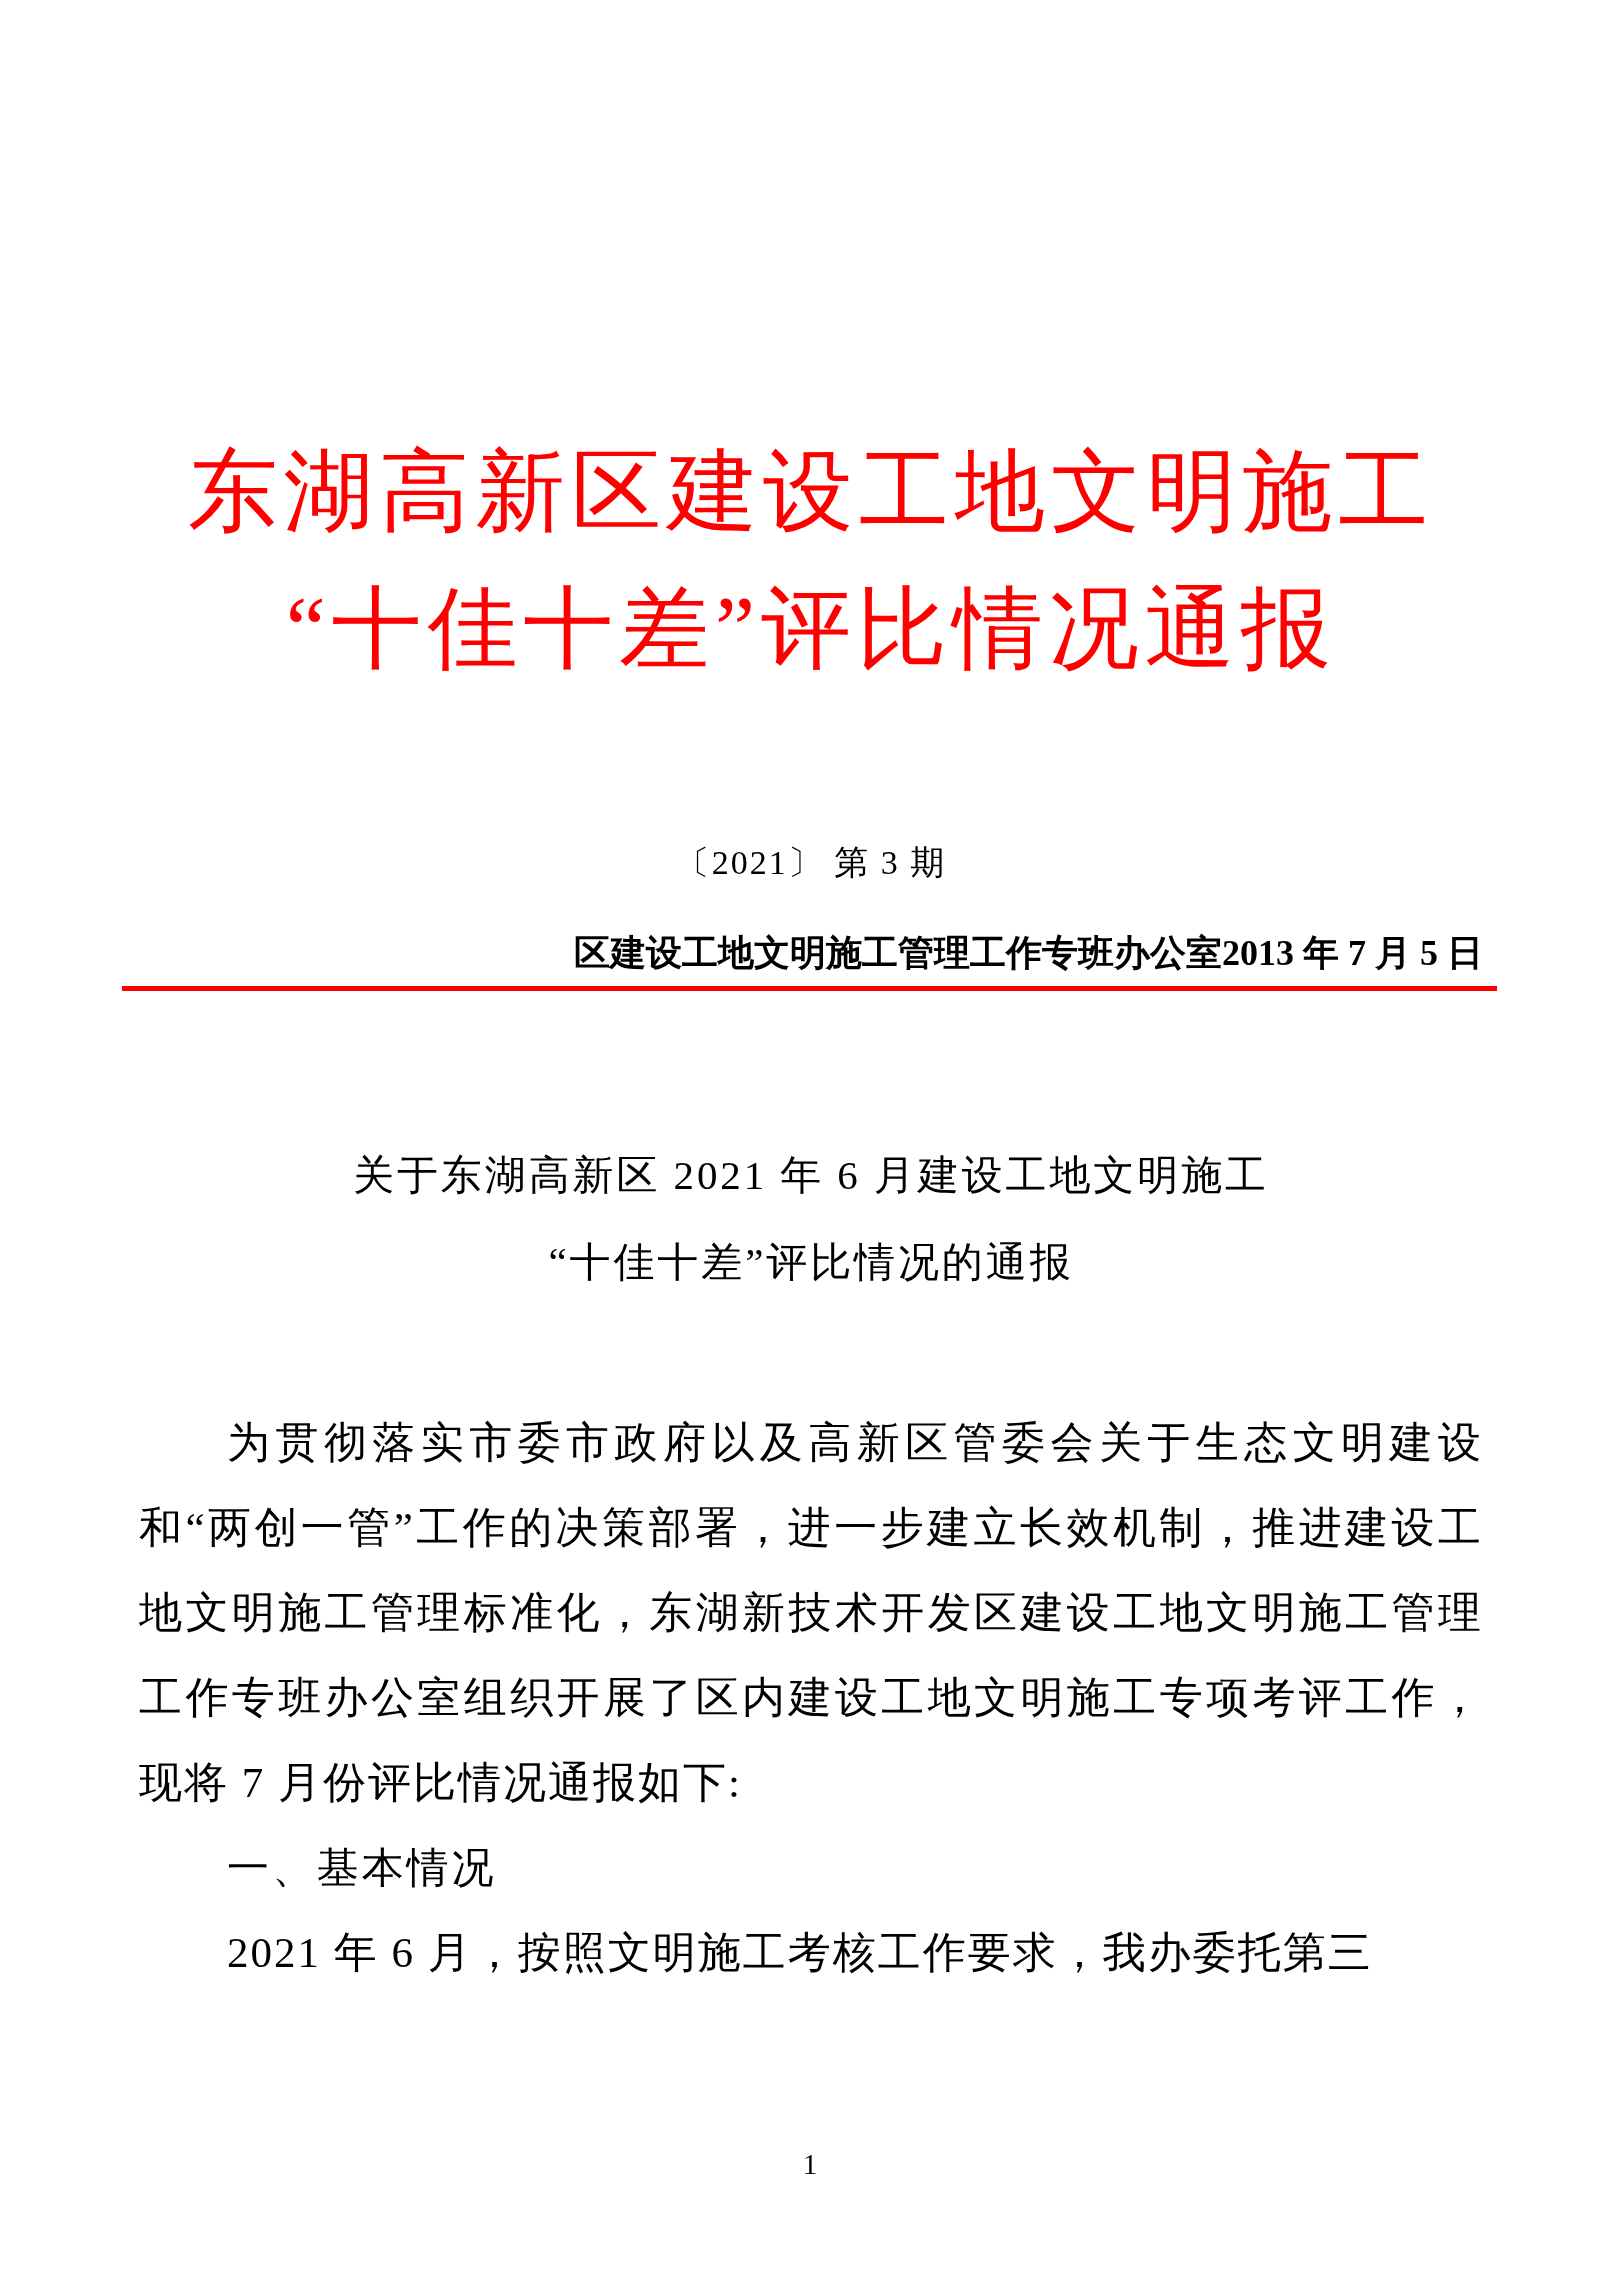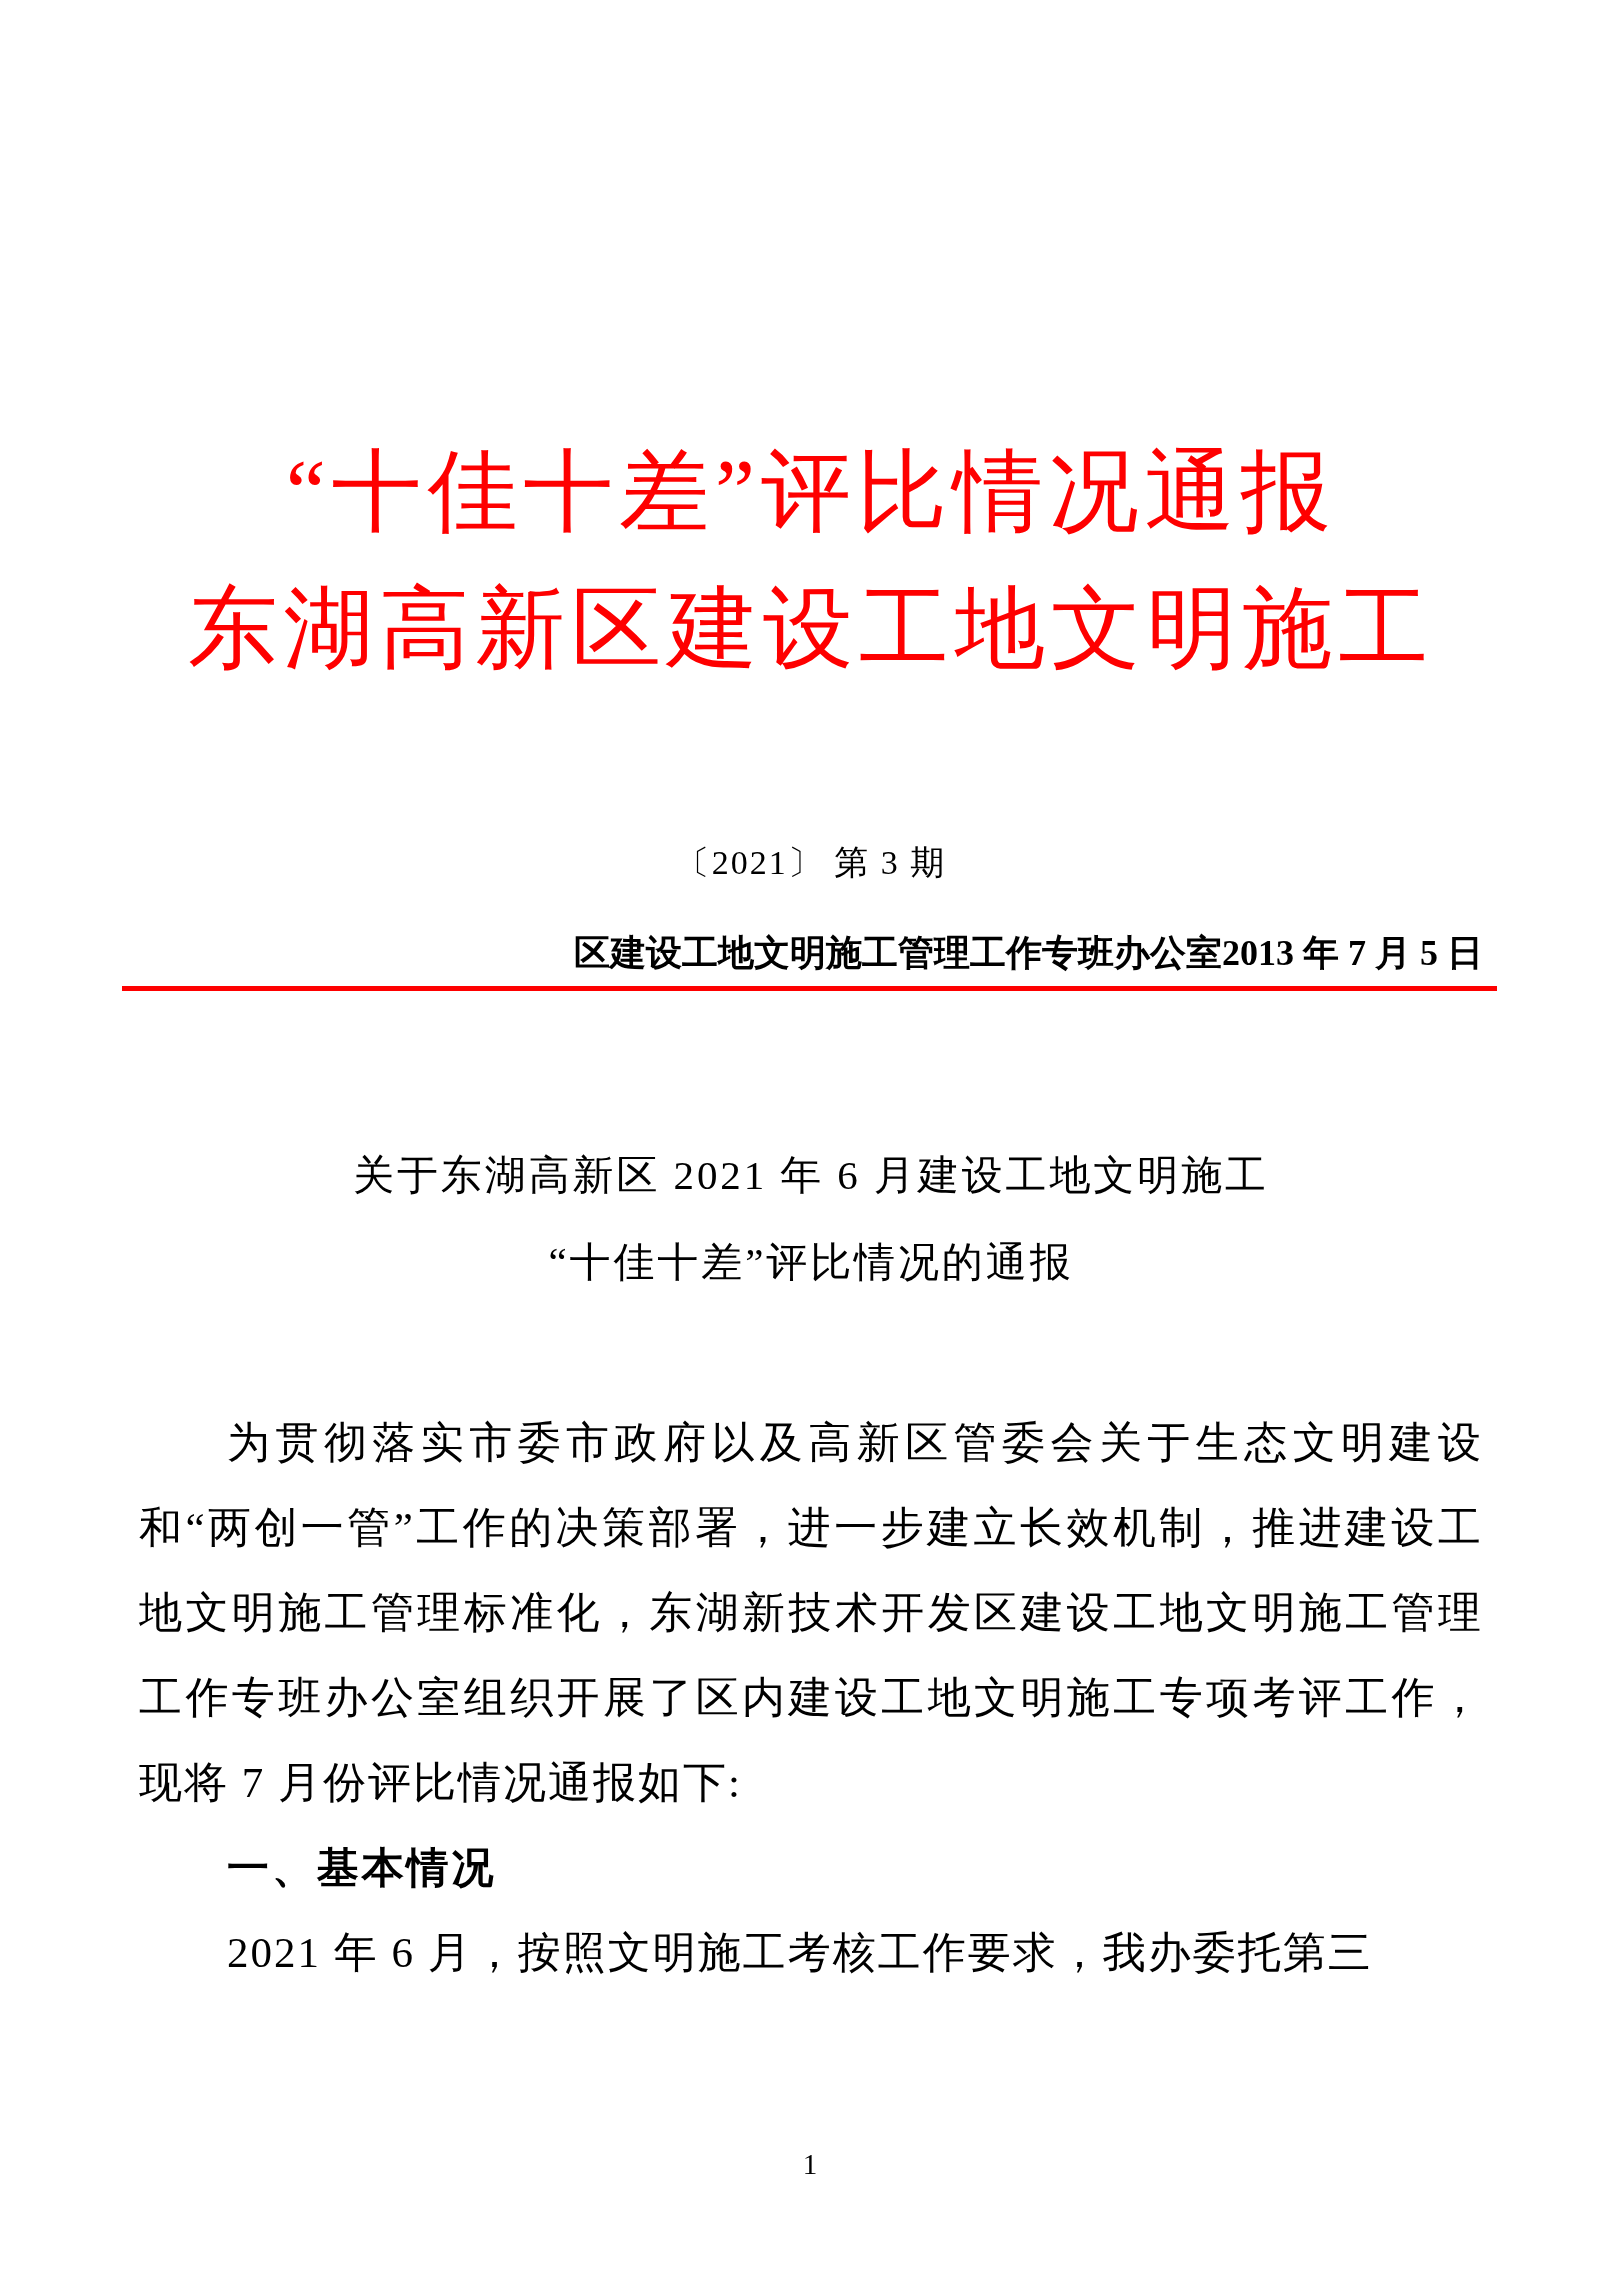--- a/index.html
+++ b/index.html
@@ -66,42 +66,42 @@
     font-size: 43px;
     line-height: 85px;
     letter-spacing: 2px;
   }
   .body-paragraph {
     text-align: justify;
     text-indent: 88px;
   }
   .section-heading {
     font-family: "Liberation Sans", "DejaVu Sans", sans-serif;
-    font-weight: bold;
+    font-weight: normal;
     font-size: 42px;
     padding-left: 88px;
     letter-spacing: 2.9px;
   }
   .page-footer {
     position: absolute;
     left: 0;
     top: 2148px;
     width: 100%;
     text-align: center;
     font-size: 29px;
   }
 </style>
 </head>
 <body>
 
 <div class="page">
 
   <div class="content-block masthead-title">
+    <div>东湖高新区建设工地文明施工</div>
     <div>“十佳十差”评比情况通报</div>
-    <div>东湖高新区建设工地文明施工</div>
   </div>
 
   <div class="content-block issue-line">〔2021〕 第 3 期</div>
 
   <div class="content-block office-row">
     <span>区建设工地文明施工管理工作专班办公室</span>
     <span>2013 年 7 月 5 日</span>
   </div>
 
   <div class="red-rule"></div>

